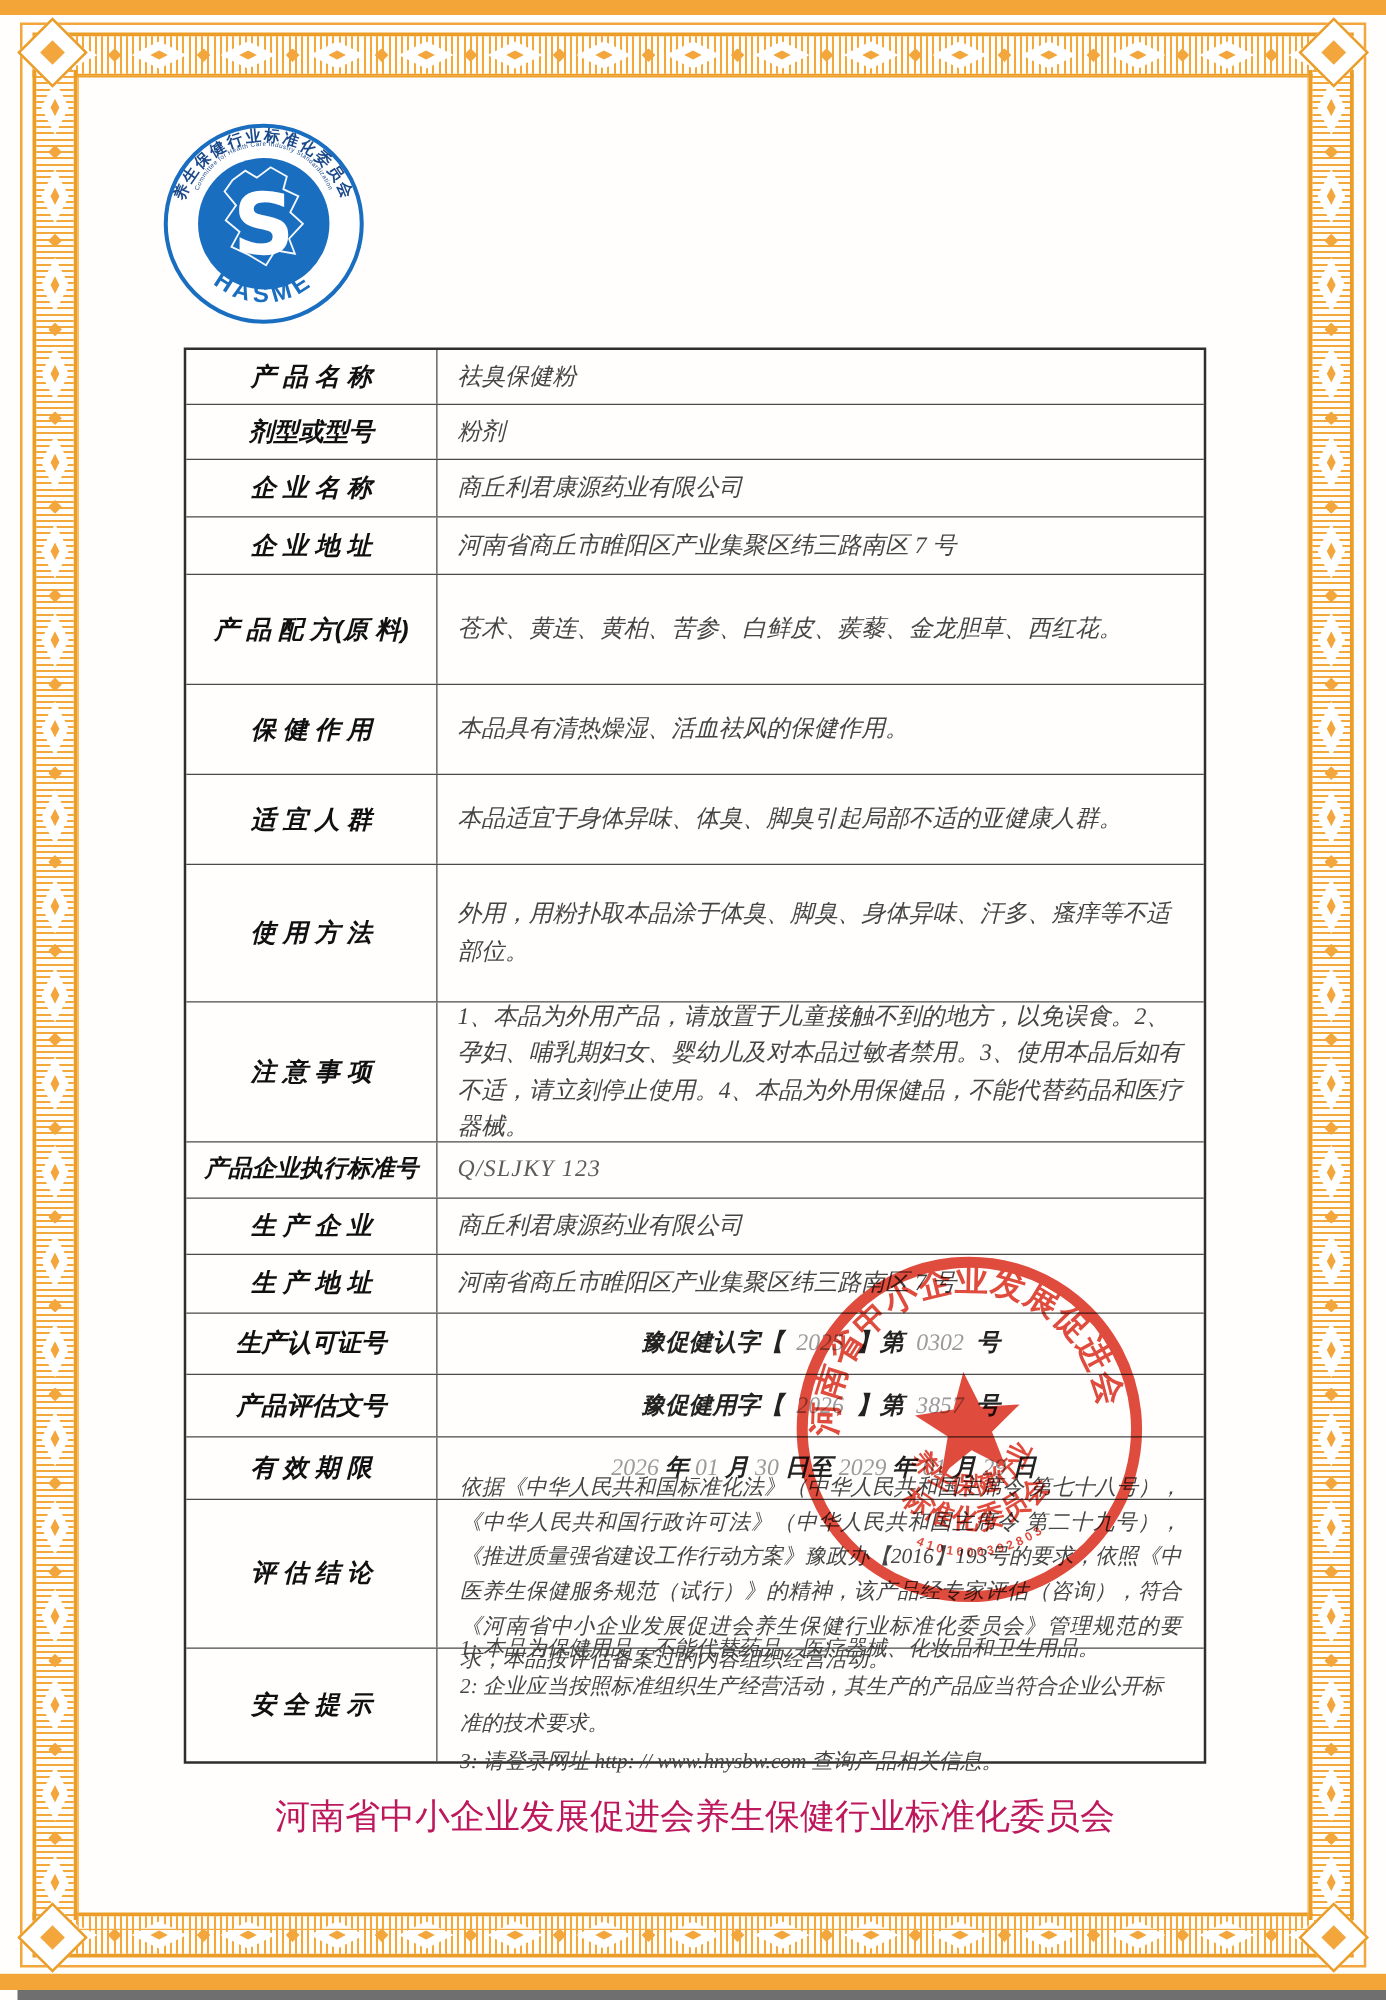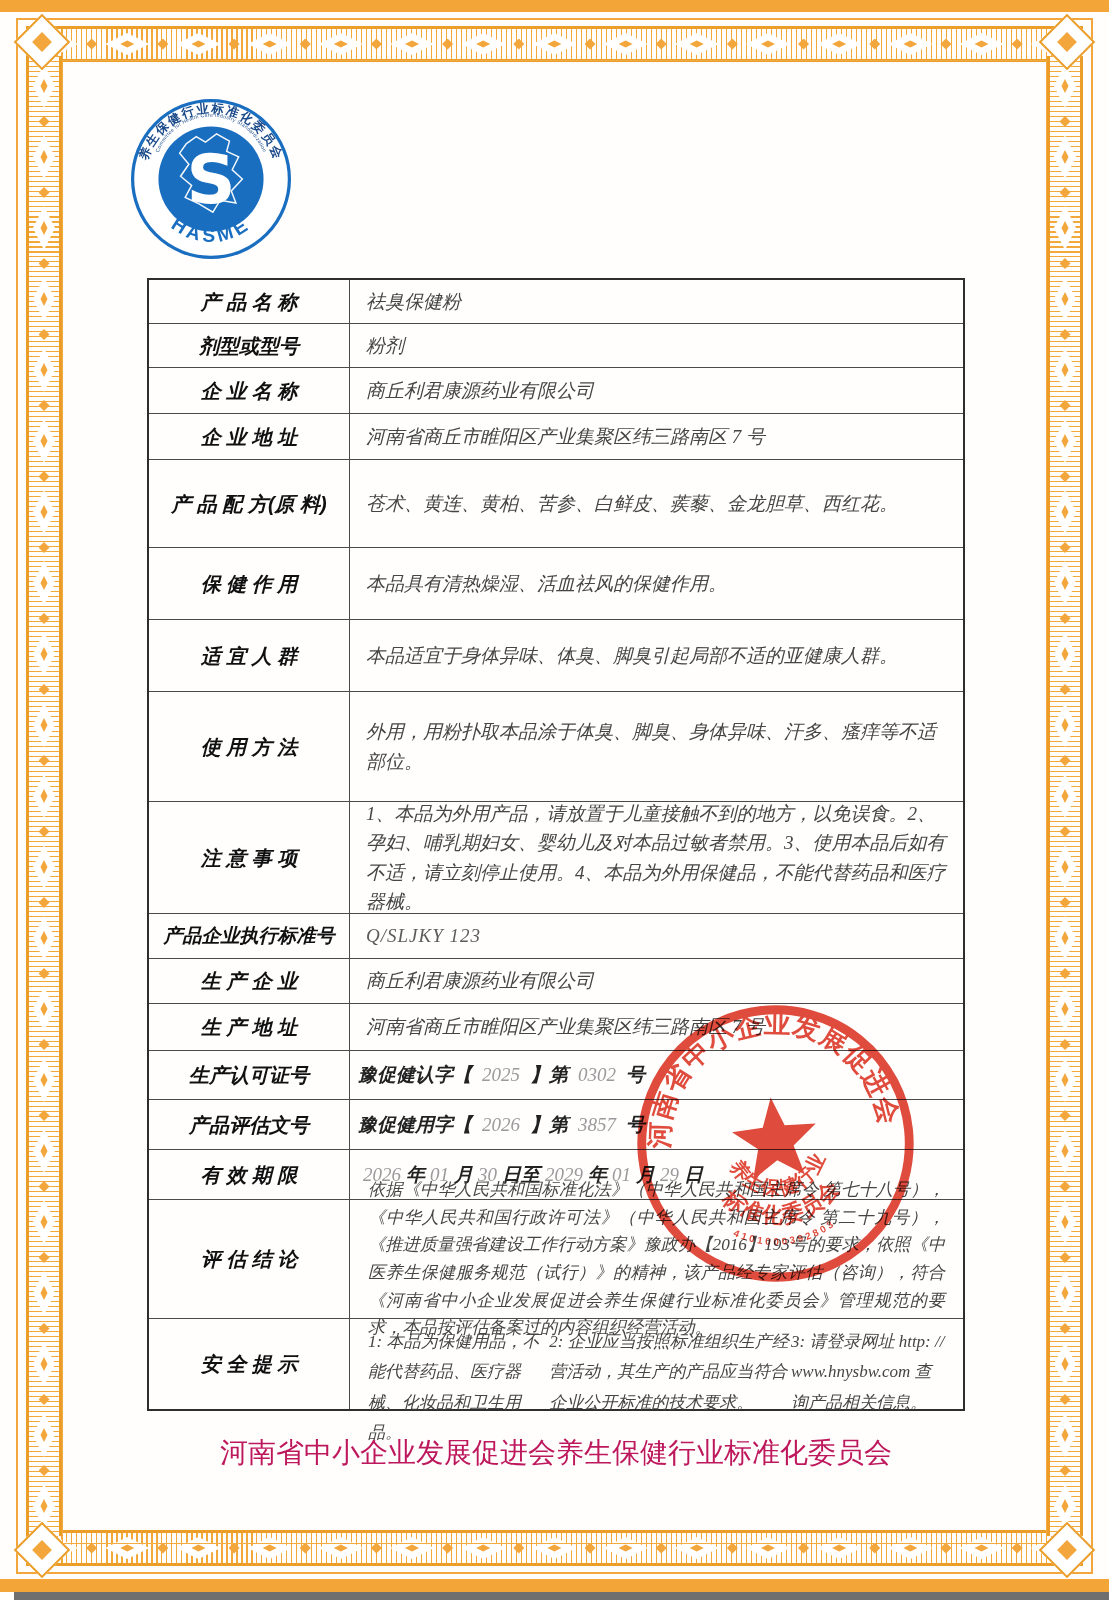--- a/index.html
+++ b/index.html
@@ -45,23 +45,23 @@
   #cert-table{position:absolute;left:147px;top:278px;width:818px;
         border:2px solid #2e2e2e;box-sizing:border-box;background:transparent;}
   .row{display:flex;border-bottom:1.5px solid #4a4a4a;box-sizing:border-box;}
   .row:last-child{border-bottom:none;}
   .cell{box-sizing:border-box;font-style:italic;}
   .label{width:201px;flex:none;border-right:1.5px solid #4a4a4a;display:flex;
         align-items:center;justify-content:center;text-align:center;
         font-weight:700;font-size:20px;color:#101010;padding:2px 6px;line-height:1.3;}
   .value{flex:1;display:flex;align-items:center;padding:6px 16px;
         font-family:"Liberation Serif",serif;font-size:19px;color:#454545;line-height:1.55;}
-  .value.center{padding:6px 8px;}
+  .value.center{justify-content:center;padding:6px 8px;}
   .value.paragraph{font-size:17.2px;line-height:1.6;text-align:justify;padding:10px 18px;}
-  .value.lines{flex-direction:row;align-items:flex-start;justify-content:center;
+  .value.lines{flex-direction:column;align-items:flex-start;justify-content:center;
         font-size:17px;line-height:1.78;padding:8px 18px;}
   .ftext{font-family:"Liberation Sans",sans-serif;font-weight:700;color:#222;font-size:19px;}
   .gray-num{font-family:"Liberation Serif",serif;color:#9a9a9c;font-size:19px;margin:0 10px;}
   .gray-num.small{margin:0 5px;}
   .std-no{font-family:"Liberation Serif",serif;color:#5c5c5c;letter-spacing:1px;}
 
   
   #stamp{position:absolute;left:628px;top:996px;width:295px;height:295px;
         transform:rotate(-6deg);opacity:.92;mix-blend-mode:multiply;}
   #footer-org{position:absolute;left:147px;top:1434px;width:818px;text-align:center;

